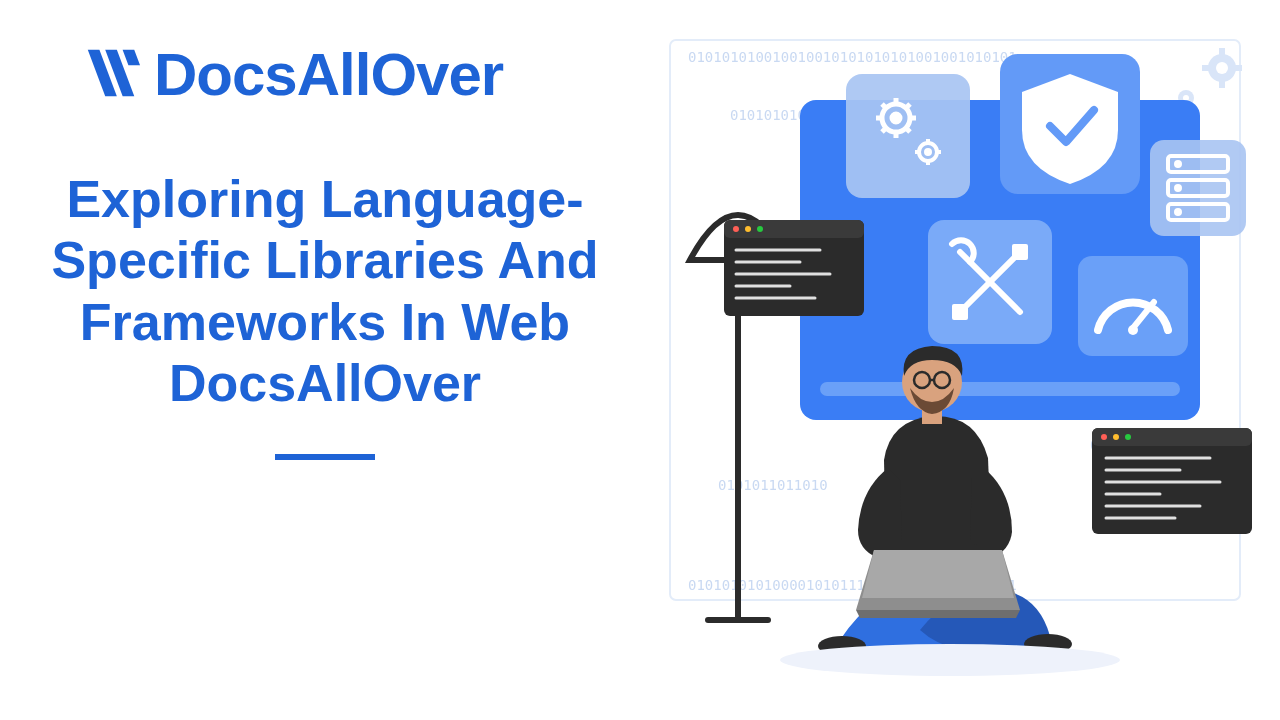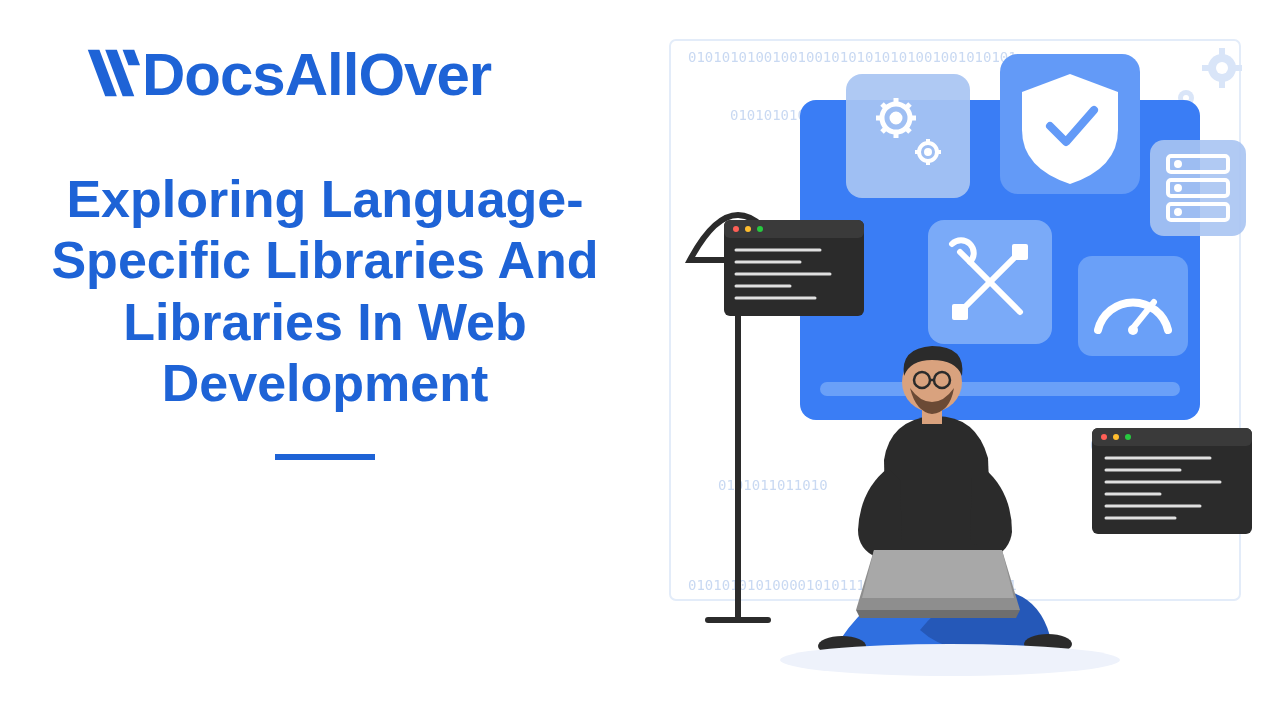--- a/index.html
+++ b/index.html
@@ -20,21 +20,21 @@
     width: 620px;
     padding: 40px 20px 40px 50px;
     display: flex;
     flex-direction: column;
     align-items: center;
     text-align: center;
   }
   .brand {
     display: flex;
     align-items: center;
-    gap: 0;
+    gap: 12px;
     margin-bottom: 60px;
     align-self: flex-start;
     margin-left: 30px;
   }
   .brand-icon svg { width: 62px; height: 62px; }
   .brand-text {
     font-size: 60px;
     font-weight: 800;
     letter-spacing: -1px;
   }
@@ -71,21 +71,21 @@
         <svg viewBox="0 0 64 64">
           <g fill="#1e63d6">
             <polygon points="8,8 20,8 38,56 26,56"></polygon>
             <polygon points="26,8 38,8 56,56 44,56"></polygon>
             <polygon points="44,8 56,8 62,24 50,24"></polygon>
           </g>
         </svg>
       </span>
       <span class="brand-text" style="color:#1e63d6">DocsAllOver</span>
     </div>
-    <h1 class="title" style="color:#1e63d6">Exploring Language-Specific Libraries And Libraries In Web Development</h1>
+    <h1 class="title" style="color:#1e63d6">Exploring Language-Specific Libraries And Frameworks In Web DocsAllOver</h1>
     <div class="underline" style="background:#1e63d6"></div>
   </div>
 
   <div class="right">
     <svg class="illustration" viewBox="0 0 660 680">
 
       <rect x="50" y="20" width="570" height="560" rx="6" fill="none" stroke="#e3ecf9" stroke-width="2"></rect>
       <text x="68" y="42" font-size="14" fill="#c9d9f2" font-family="monospace">010101010010010010101010101001001010101</text>
       <text x="68" y="570" font-size="14" fill="#c9d9f2" font-family="monospace">010101010100001010111110010011101110101</text>
       <text x="110" y="100" font-size="14" fill="#c9d9f2" font-family="monospace">01010101001001001</text>

